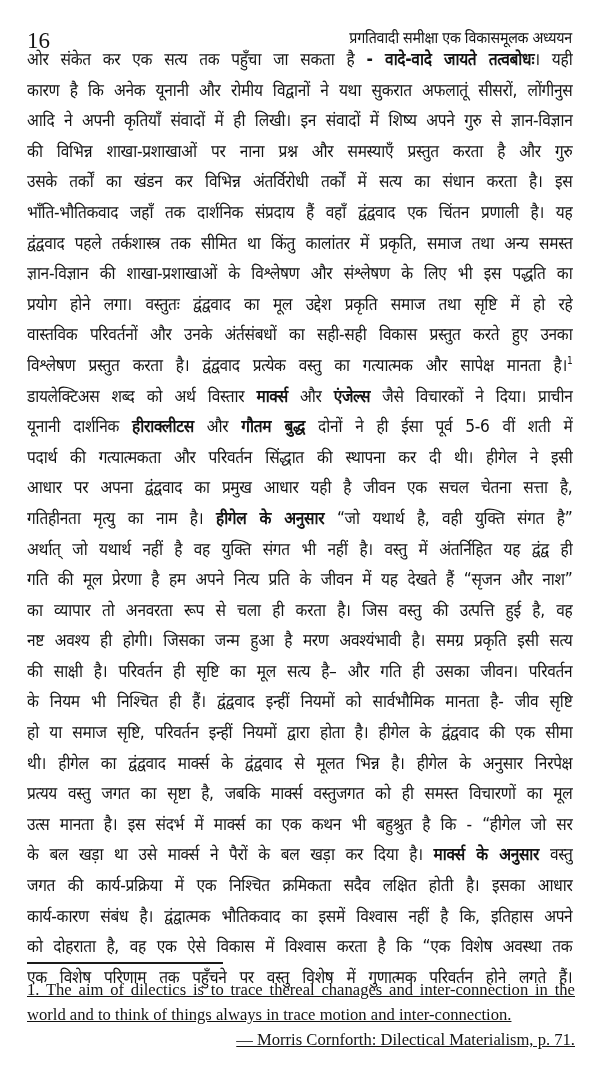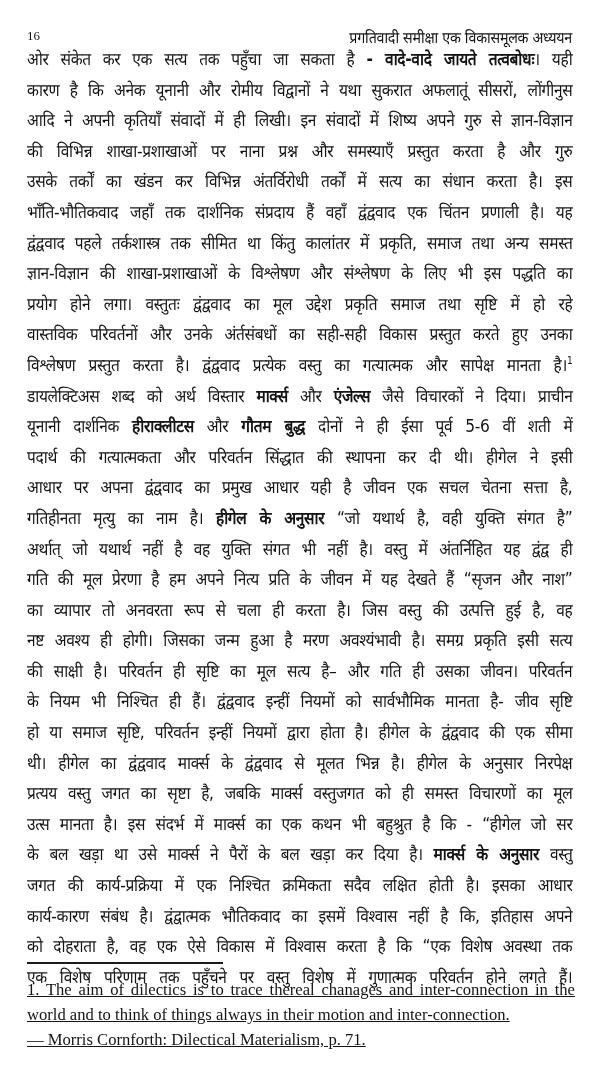--- a/index.html
+++ b/index.html
@@ -1,30 +1,30 @@
 <!DOCTYPE html>
 <html><head>
 <meta charset="utf-8">
 <style>
   html, body { margin: 0; padding: 0; background: #ffffff; }
   body { width: 600px; height: 1069px; position: relative; overflow: hidden; color: #141414; }
   .page { position: absolute; left: 0; top: 0; width: 600px; height: 1069px; }
   .header { position: absolute; top: 26px; left: 27px; right: 28px; height: 24px; }
-  .page-num { position: absolute; left: 0; top: 2px; font-family: "Liberation Serif", serif; font-size: 13px; }
+  .page-num { position: absolute; left: 0; top: 2px; font-family: "Liberation Serif", serif; font-size: 23px; }
   .running-head { position: absolute; right: 0; top: 0; font-family: "DejaVu Sans", sans-serif; font-size: 15.5px; letter-spacing: -0.3px; transform: scaleX(0.92); transform-origin: right center; }
   .body-text { position: absolute; left: 27px; top: 44px; width: 546px; }
   .line { display: block; height: 30.6px; line-height: 30.6px; font-family: "DejaVu Sans", sans-serif; font-size: 17.2px; white-space: nowrap; text-align: justify; text-align-last: justify; letter-spacing: -0.35px; transform: scaleX(0.9); transform-origin: left center; width: 606px; }
   .line.last { text-align-last: justify; }
   .b { font-weight: bold; }
   sup { font-size: 10px; vertical-align: super; line-height: 0; }
   .footnote-rule { position: absolute; left: 27px; top: 962px; width: 196px; height: 2px; background: #1a1a1a; }
   .footnotes { position: absolute; left: 27px; top: 977px; width: 548px; font-family: "Liberation Serif", serif; font-size: 16.6px; }
   .fn-line { display: block; height: 25px; line-height: 25px; white-space: nowrap; text-decoration: underline; }
   .fn-line.justify { text-align: justify; text-align-last: justify; }
-  .fn-attrib { text-align: left; }
+  .fn-attrib { text-align: right; }
 </style>
 </head>
 <body>
 
 <div class="page">
   <div class="header">
     <span class="page-num">16</span>
     <span class="running-head">प्रगतिवादी समीक्षा एक विकासमूलक अध्ययन</span>
   </div>
 
@@ -59,16 +59,16 @@
       <span class="line"><span>जगत की कार्य-प्रक्रिया में एक निश्चित क्रमिकता सदैव लक्षित होती है। इसका आधार</span></span>
       <span class="line"><span>कार्य-कारण संबंध है। द्वंद्वात्मक भौतिकवाद का इसमें विश्वास नहीं है कि, इतिहास अपने</span></span>
       <span class="line"><span>को दोहराता है, वह एक ऐसे विकास में विश्वास करता है कि “एक विशेष अवस्था तक</span></span>
       <span class="line last"><span>एक विशेष परिणाम तक पहुँचने पर वस्तु विशेष में गुणात्मक परिवर्तन होने लगते हैं।</span></span>
     </div>
 
   <div class="footnote-rule"></div>
 
   <div class="footnotes">
     <span class="fn-line justify">1. The aim of dilectics is to trace thereal chanages and inter-connection in the</span>
-    <span class="fn-line">world and to think of things always in their motion and inter-connection.</span>
+    <span class="fn-line">world and to think of things always in trace motion and inter-connection.</span>
     <span class="fn-line fn-attrib">— Morris Cornforth: Dilectical Materialism, p. 71.</span>
   </div>
 </div>
 
 </body></html>

